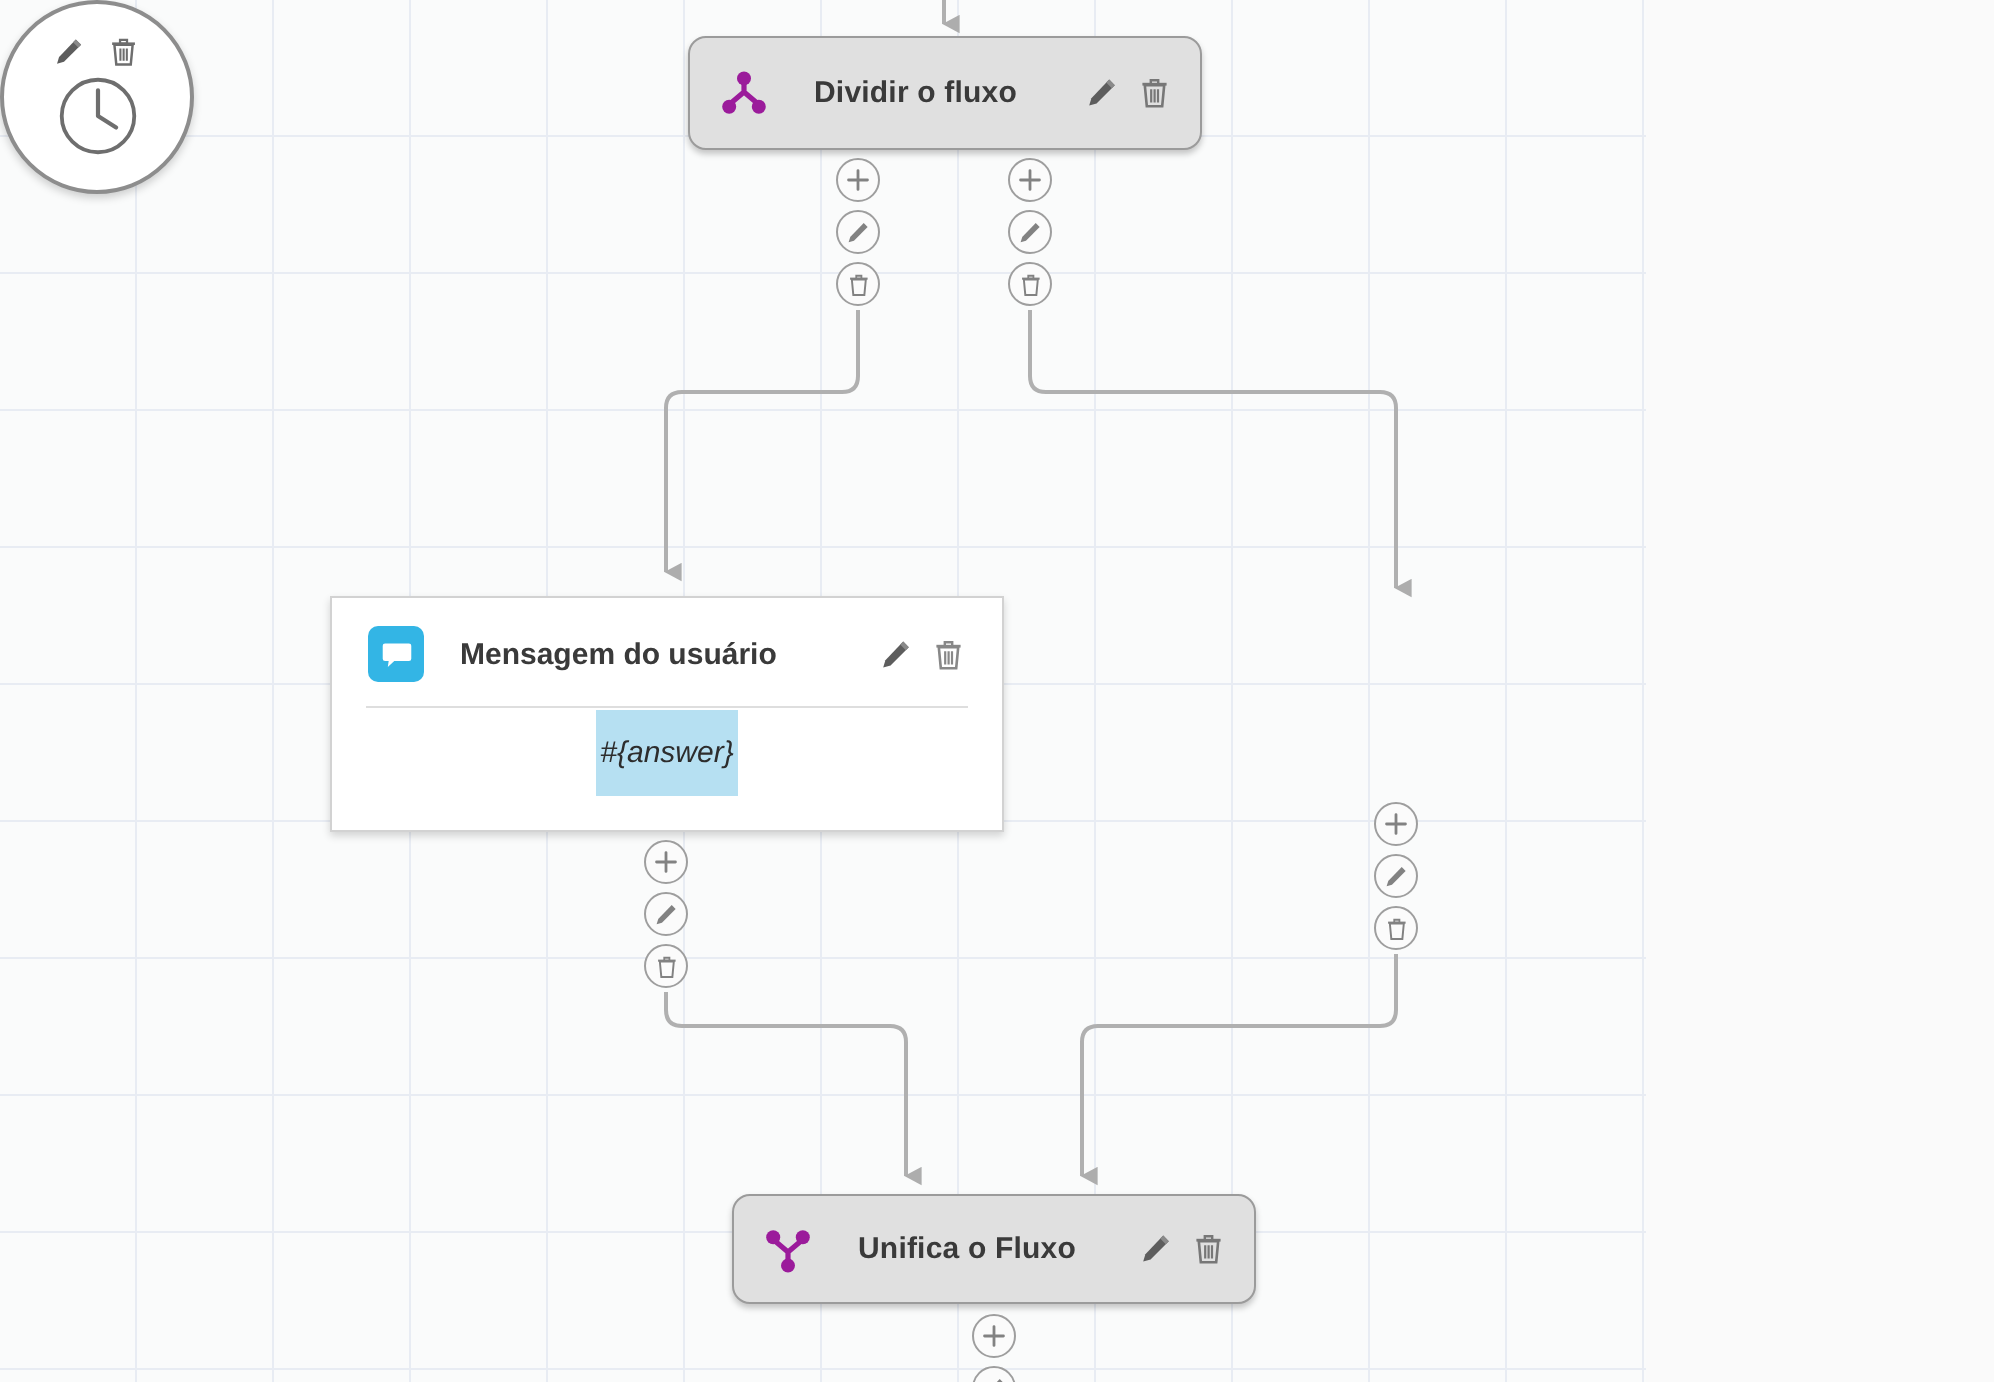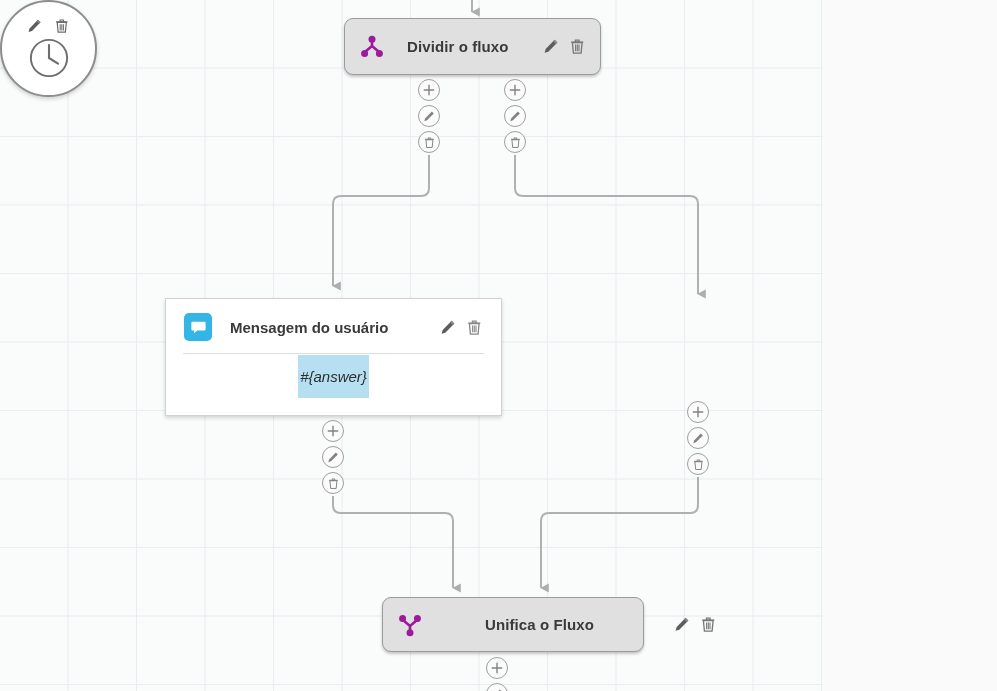--- a/index.html
+++ b/index.html
@@ -70,25 +70,24 @@
   .icon-btn svg { display: block; }
 
   
   #node-split {
     left: 344px;
     top: 18px;
     width: 257px;
     height: 57px;
   }
   #node-merge {
-    left: 382px;
+    left: 366px;
     top: 597px;
     width: 262px;
     height: 55px;
-    gap: 40px;
   }
   .flowicon {
     width: 26px;
     height: 26px;
     flex: 0 0 auto;
   }
   .gap-title { margin-left: 22px; }
   .spacer { flex: 1 1 auto; }
 
   

